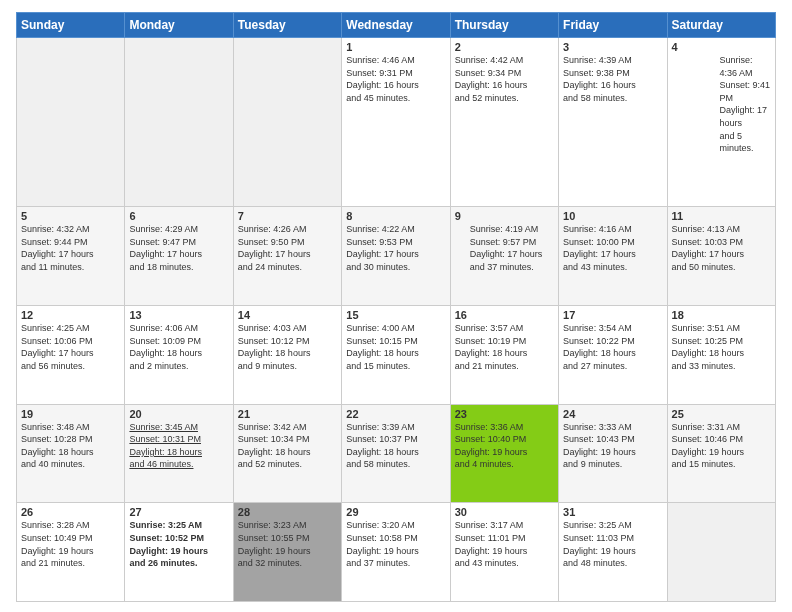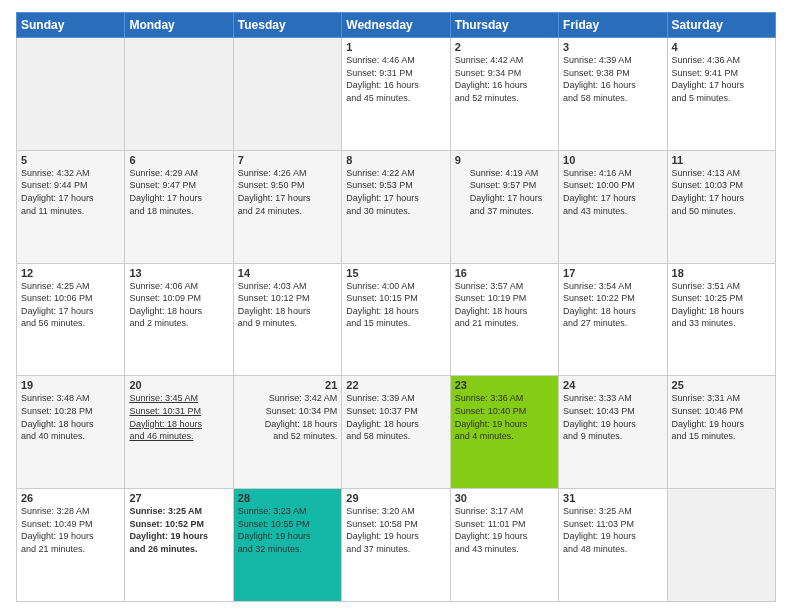--- a/index.html
+++ b/index.html
@@ -138,21 +138,21 @@
           </td>
           <td style="background: rgb(255, 255, 255);">
             <span class="day-num">3</span>
             <div class="day-info" style="white-space: pre-line;">Sunrise: 4:39 AM
 Sunset: 9:38 PM
 Daylight: 16 hours
 and 58 minutes.</div>
           </td>
           <td style="background: rgb(255, 255, 255);">
             <span class="day-num">4</span>
-            <div class="day-info" style="white-space: pre-line;">Sunrise: 4:36 AM
+            <div class="day-info" style="white-space: pre-line; margin-left: 48px;">Sunrise: 4:36 AM
 Sunset: 9:41 PM
 Daylight: 17 hours
 and 5 minutes.</div>
           </td>
         </tr>
         <tr>
           <td style="background: rgb(245, 245, 245);">
             <span class="day-num">5</span>
             <div class="day-info" style="white-space: pre-line;">Sunrise: 4:32 AM
 Sunset: 9:44 PM
@@ -261,21 +261,21 @@
 Daylight: 18 hours
 and 40 minutes.</div>
           </td>
           <td style="background: rgb(245, 245, 245);">
             <span class="day-num">20</span>
             <div class="day-info" style="white-space: pre-line; text-decoration: underline;">Sunrise: 3:45 AM
 Sunset: 10:31 PM
 Daylight: 18 hours
 and 46 minutes.</div>
           </td>
-          <td style="background: rgb(245, 245, 245); text-align: right;">
+          <td style="background: rgb(245, 245, 245);">
             <span class="day-num">21</span>
             <div class="day-info" style="white-space: pre-line;">Sunrise: 3:42 AM
 Sunset: 10:34 PM
 Daylight: 18 hours
 and 52 minutes.</div>
           </td>
           <td style="background: rgb(245, 245, 245);">
             <span class="day-num">22</span>
             <div class="day-info" style="white-space: pre-line;">Sunrise: 3:39 AM
 Sunset: 10:37 PM
@@ -312,21 +312,21 @@
 Daylight: 19 hours
 and 21 minutes.</div>
           </td>
           <td style="background: rgb(255, 255, 255);">
             <span class="day-num">27</span>
             <div class="day-info" style="white-space: pre-line; font-weight: bold;">Sunrise: 3:25 AM
 Sunset: 10:52 PM
 Daylight: 19 hours
 and 26 minutes.</div>
           </td>
-          <td style="background: #14b8a6;">
+          <td style="background: #a3a3a3;">
             <span class="day-num">28</span>
             <div class="day-info" style="white-space: pre-line;">Sunrise: 3:23 AM
 Sunset: 10:55 PM
 Daylight: 19 hours
 and 32 minutes.</div>
           </td>
           <td style="background: rgb(255, 255, 255);">
             <span class="day-num">29</span>
             <div class="day-info" style="white-space: pre-line;">Sunrise: 3:20 AM
 Sunset: 10:58 PM

